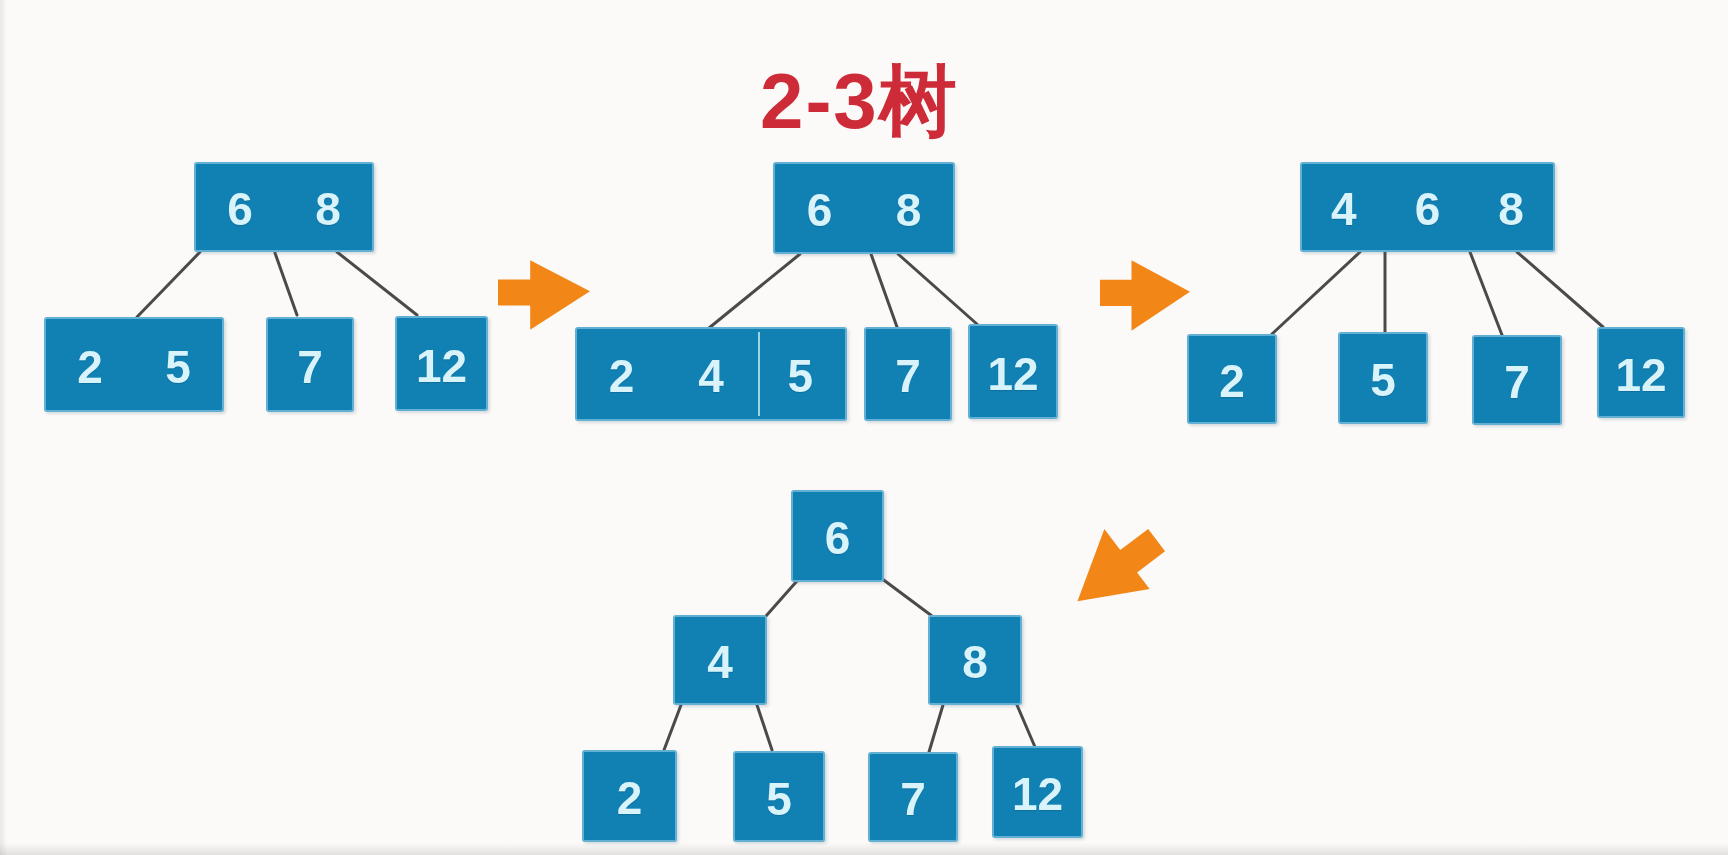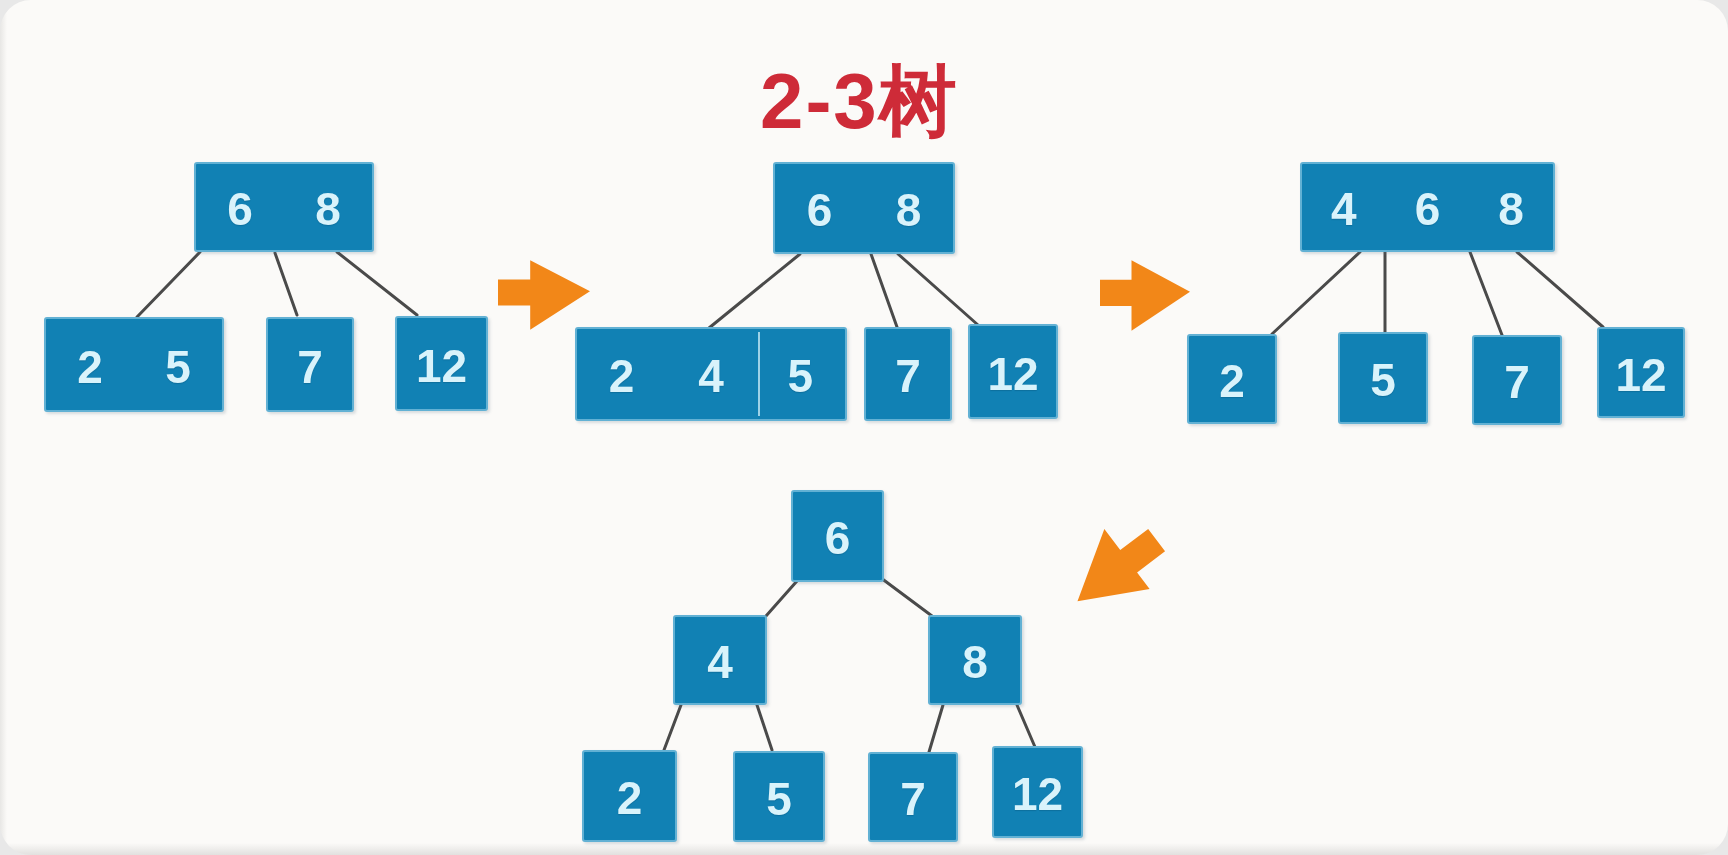--- a/index.html
+++ b/index.html
@@ -55,21 +55,21 @@
   }
   .edge-bottom-smear{
     position:absolute;left:0;right:0;bottom:0;height:12px;
     background:linear-gradient(to bottom,rgba(40,40,40,0),rgba(40,40,40,0.12));
     z-index:3;
   }
 </style>
 </head>
 <body>
 
-<div class="canvas" style="background: rgb(251, 250, 248); border-radius: 31px;">
+<div class="canvas" style="background: rgb(251, 250, 248);">
   <h1 class="page-title" style="color: rgb(206, 43, 56);">2-3树</h1>
 
   <svg class="edges-layer" viewBox="0 0 1728 855" xmlns="http://www.w3.org/2000/svg">
       <line x1="200" y1="252" x2="137" y2="317" stroke="#4a4a4a" stroke-width="3" stroke-linecap="round"></line>
       <line x1="275" y1="253" x2="297" y2="315" stroke="#4a4a4a" stroke-width="3" stroke-linecap="round"></line>
       <line x1="337" y1="252" x2="417" y2="315" stroke="#4a4a4a" stroke-width="3" stroke-linecap="round"></line>
       <line x1="800" y1="254" x2="709" y2="328" stroke="#4a4a4a" stroke-width="3" stroke-linecap="round"></line>
       <line x1="871" y1="254" x2="897" y2="327" stroke="#4a4a4a" stroke-width="3" stroke-linecap="round"></line>
       <line x1="898" y1="254" x2="978" y2="325" stroke="#4a4a4a" stroke-width="3" stroke-linecap="round"></line>
       <line x1="1360" y1="252" x2="1272" y2="334" stroke="#4a4a4a" stroke-width="3" stroke-linecap="round"></line>

